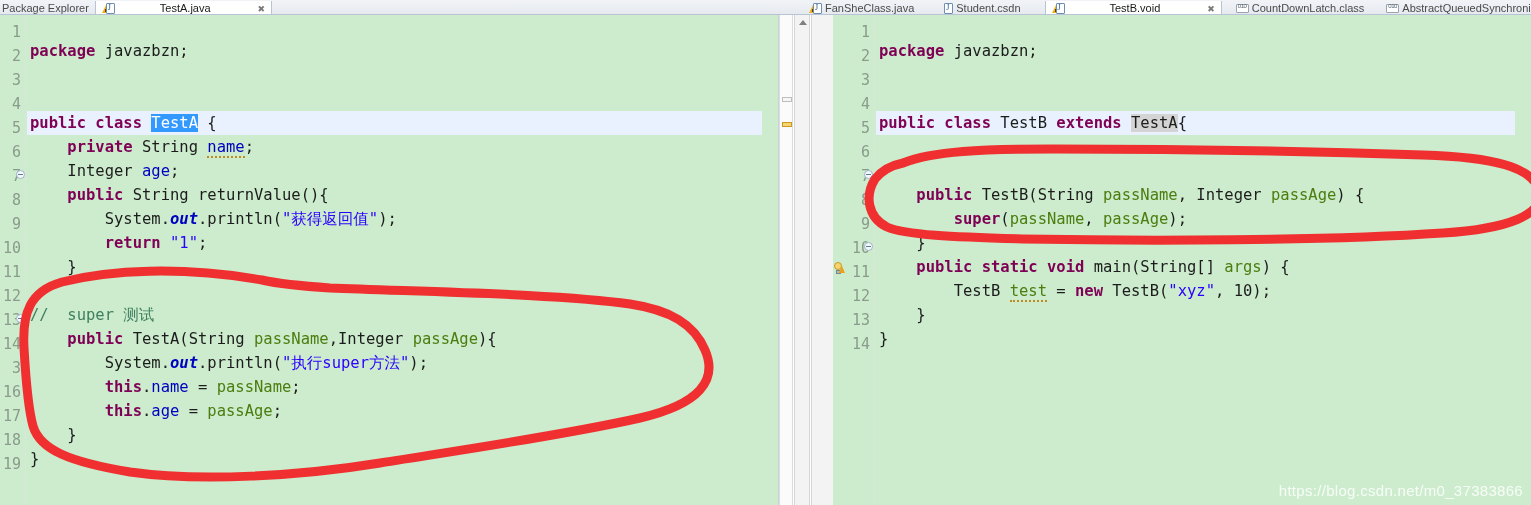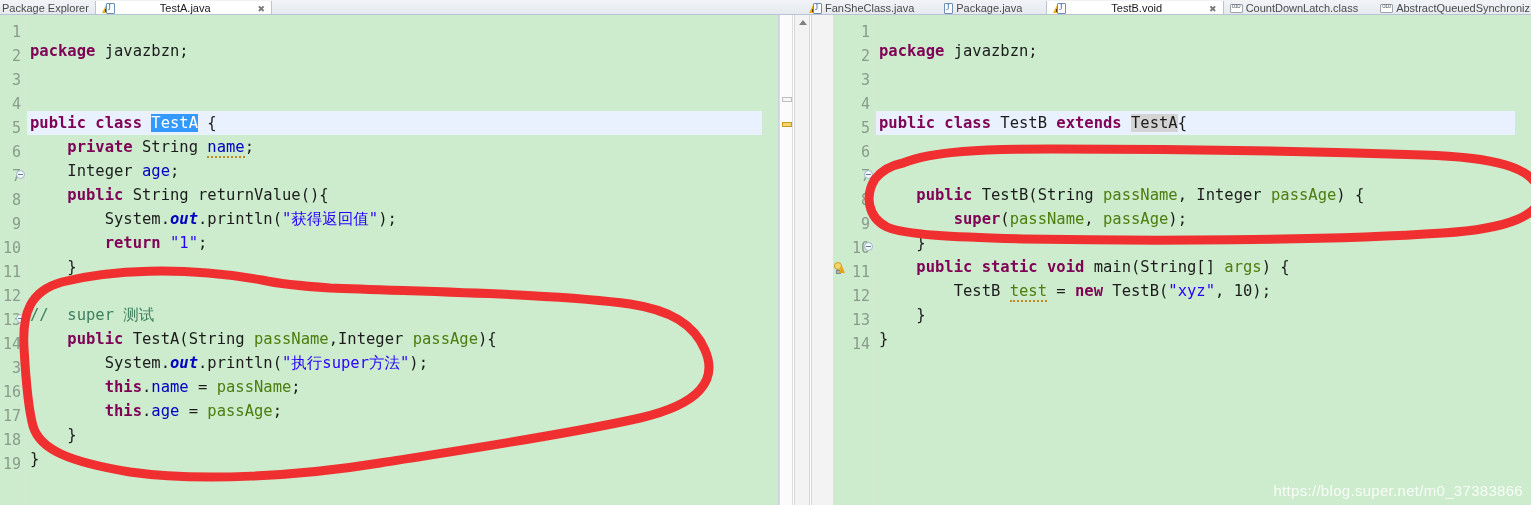--- a/index.html
+++ b/index.html
@@ -190,29 +190,29 @@
     <div class="tab" style="padding-left:14px;">
       <span class="ic ic-java">
           <span class="warn"></span>
           <span class="pg"></span>
         </span>
       <span class="tab-label">FanSheClass.java</span>
     </div><div class="tab" style="padding-left:20px;">
       <span class="ic ic-java plain">
           <span class="pg"></span>
         </span>
-      <span class="tab-label">Package.java</span>
+      <span class="tab-label">Student.csdn</span>
     </div><div class="tab active" style="margin-left:18px;">
       <span class="ic ic-java">
           <span class="warn"></span>
           <span class="pg"></span>
         </span>
       <span class="tab-label">TestB.void</span>
       <span class="tab-close">✖</span>
-    </div><div class="tab" style="padding-left:6px;">
+    </div><div class="tab" style="padding-left:14px;">
       <span class="ic ic-class"></span>
       <span class="tab-label">CountDownLatch.class</span>
     </div><div class="tab" style="padding-left:16px;">
       <span class="ic ic-class"></span>
       <span class="tab-label">AbstractQueuedSynchroniz</span>
     </div>
   </div>
 
   <div class="panel" id="panel-left">
     <div class="code-area">
@@ -296,14 +296,14 @@
 
       <svg class="annot" style="left:10px; top:128px; width:710px; height:108px;" viewBox="0 0 710 108">
         <path d="M 60 20 C 90 8 140 6 210 6 C 320 6 460 8 580 12
                  C 650 14 690 24 696 48 C 702 72 664 86 600 90
                  C 480 98 300 98 180 96 C 110 94 62 92 44 84
                  C 24 74 22 52 32 36 C 40 26 50 22 60 20 Z" fill="none" stroke="#f03030" stroke-width="9" stroke-linecap="round" stroke-linejoin="round"></path>
       </svg>
     </div>
   </div>
 
-  <div class="watermark">https://blog.super.net/m0_37383866</div>
+  <div class="watermark">https://blog.csdn.net/m0_37383866</div>
 </div>
 
 </body></html>

